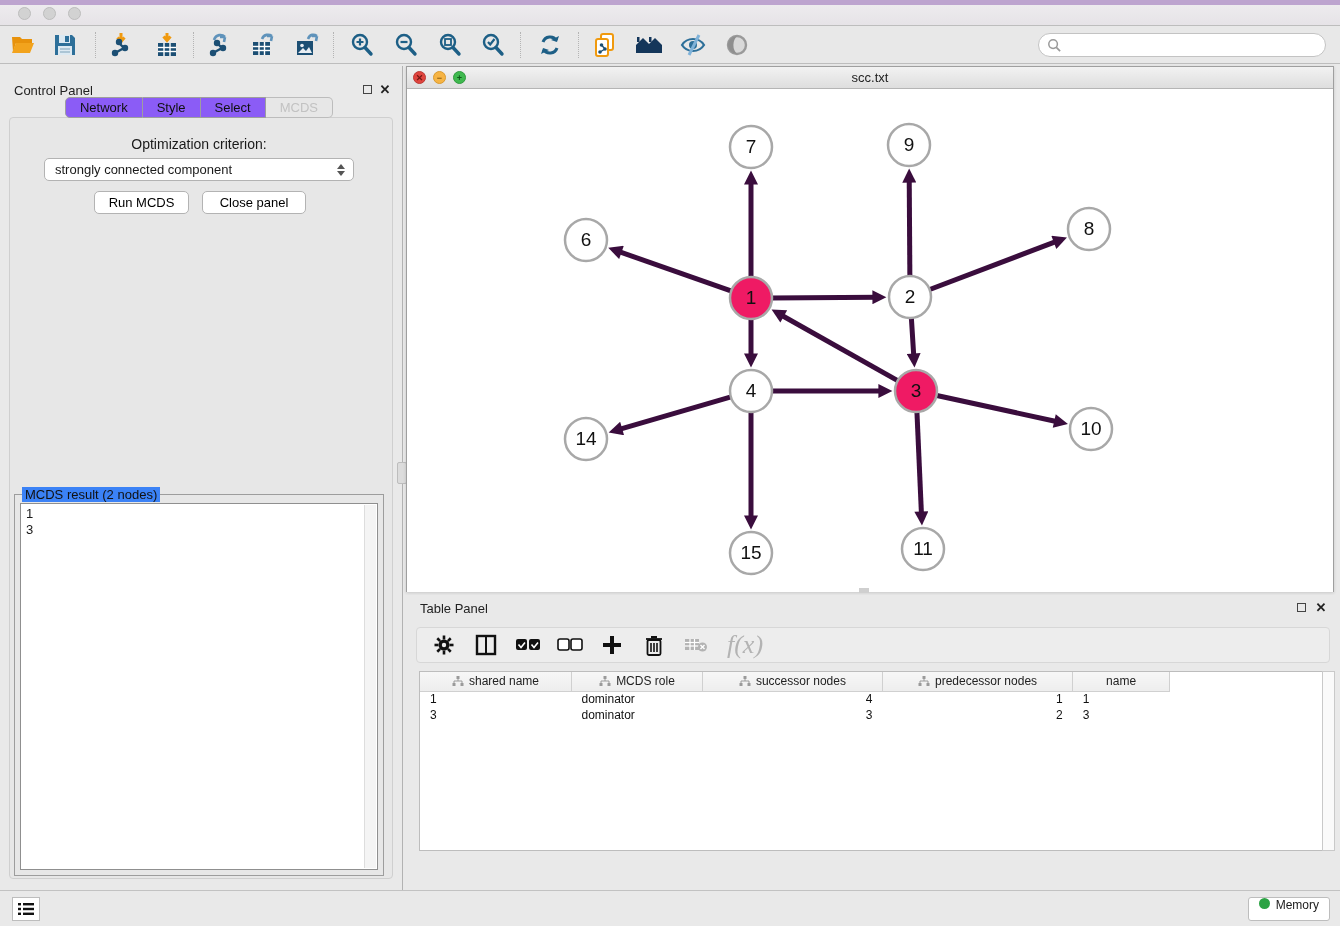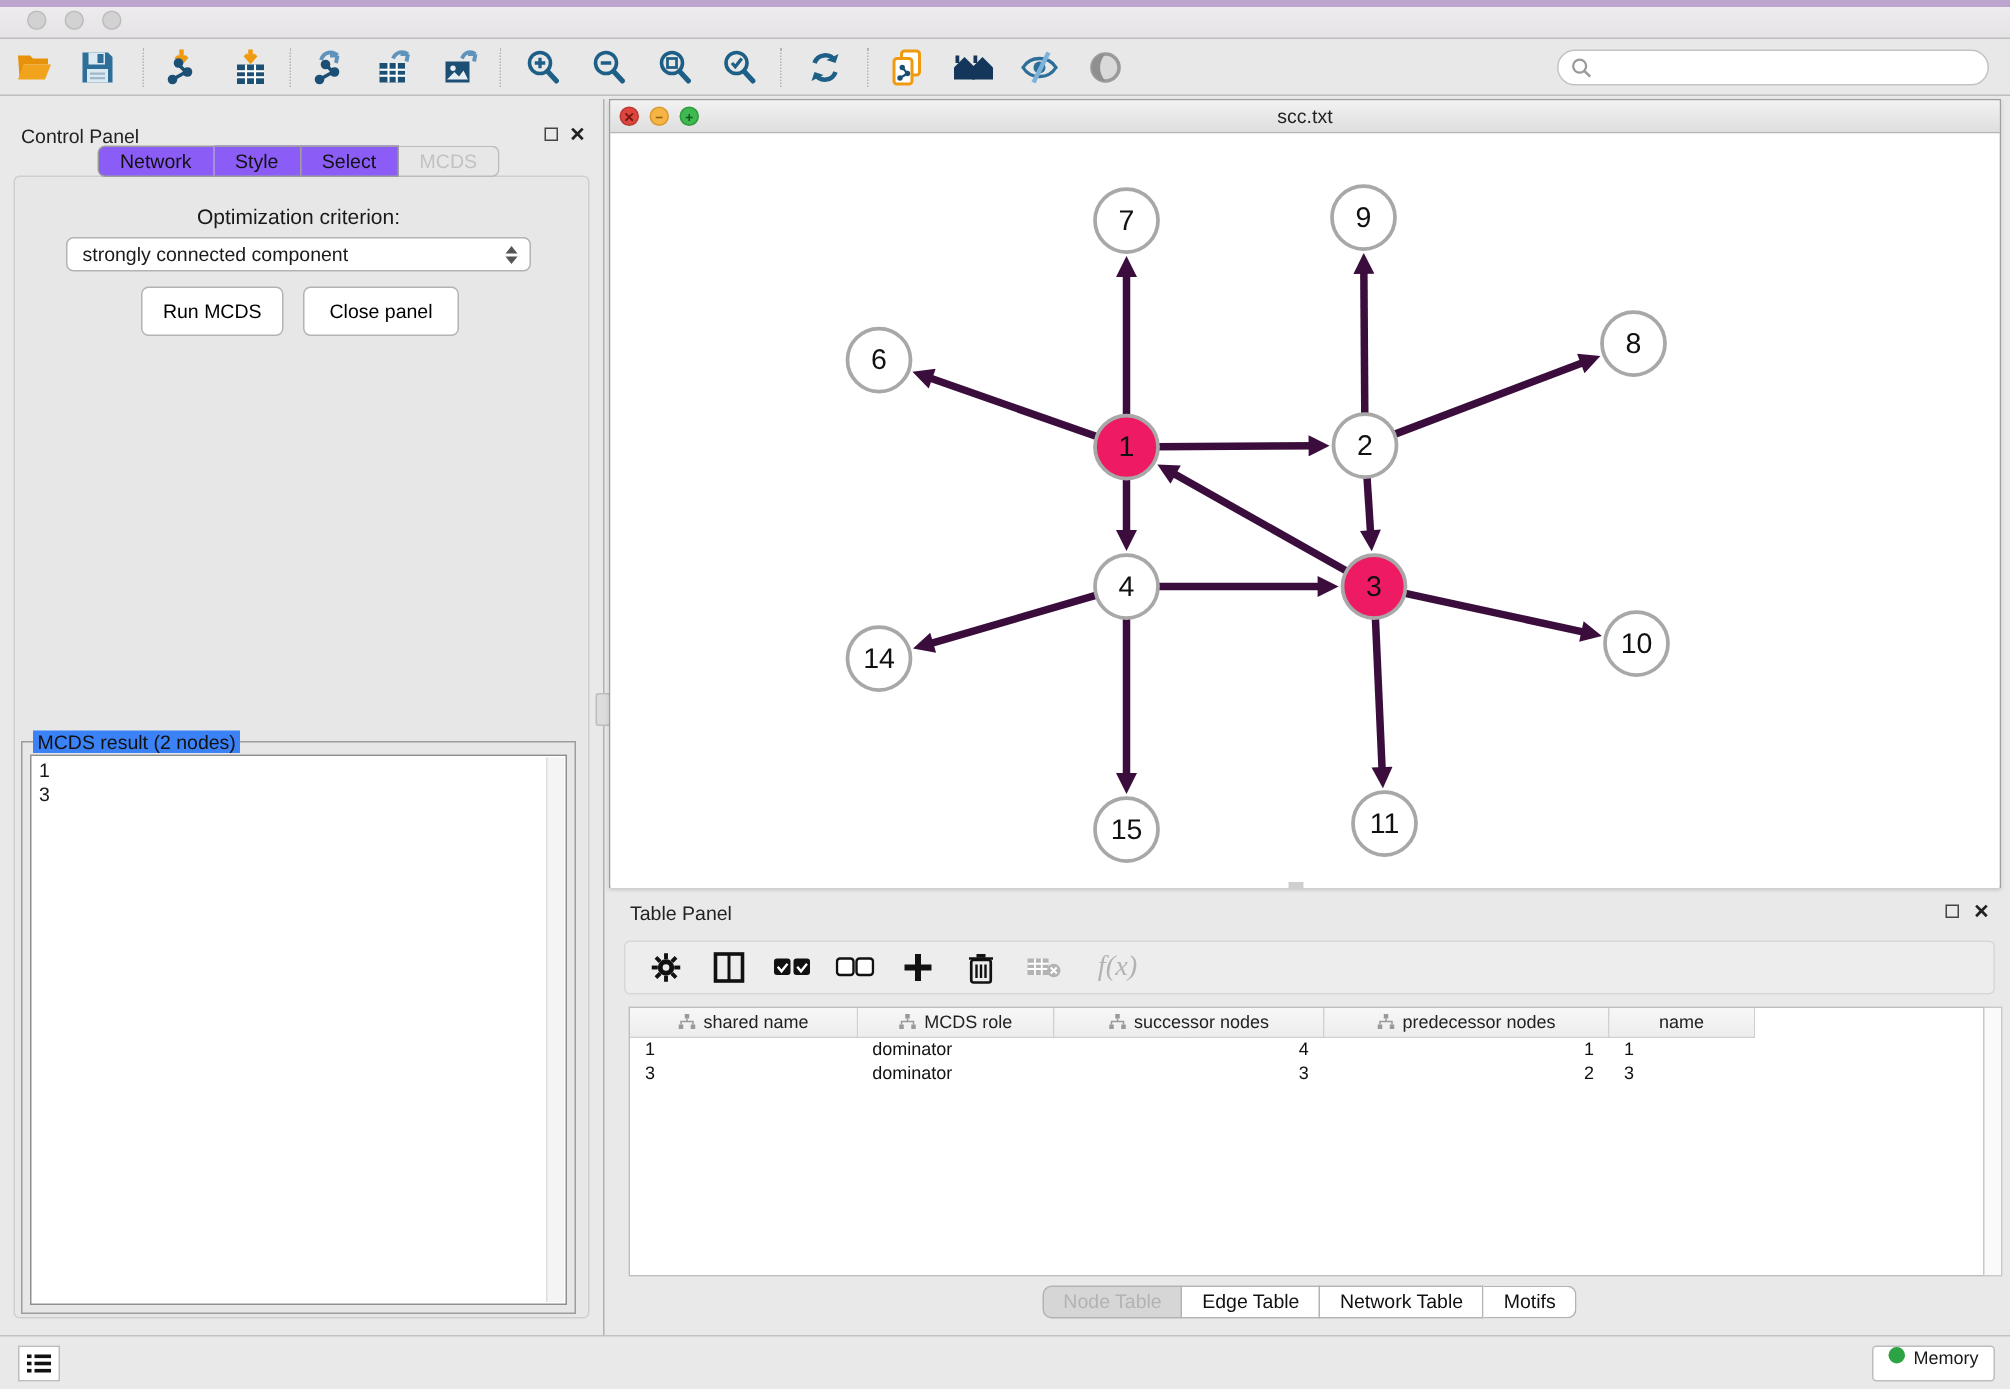--- a/index.html
+++ b/index.html
@@ -48,21 +48,21 @@
   .opt-select { position:absolute; left:44px; top:158px; width:310px; height:23px; background:#fff;
     border:1px solid #b3b3b3; border-radius:5px; font-size:13px; display:flex; align-items:center;
     padding-left:10px; }
   .opt-stepper { position:absolute; right:7px; top:3px; width:11px; height:16px;
     display:flex; flex-direction:column; align-items:center; justify-content:center; gap:2px; }
   .tri-up { width:0; height:0; border-left:4px solid transparent; border-right:4px solid transparent;
     border-bottom:5px solid #555; }
   .tri-down { width:0; height:0; border-left:4px solid transparent; border-right:4px solid transparent;
     border-top:5px solid #555; }
 
-  .cp-btn { position:absolute; top:191px; height:33px; background:#fff; border:1px solid #b3b3b3;
+  .cp-btn { position:absolute; top:191px; height:23px; background:#fff; border:1px solid #b3b3b3;
     border-radius:5px; font-size:13px; text-align:center; line-height:21px; }
 
   .result-group { position:absolute; left:14px; top:494px; width:370px; height:382px;
     border:1px solid #9d9d9d; }
   .result-label { position:absolute; left:7px; top:-8px; background:#3b82f6; padding:0 3px;
     font-size:13px; color:#111; }
   .result-area { position:absolute; left:5px; top:8px; right:5px; bottom:5px; background:#fff;
     border:1px solid #8f8f8f; font-size:13px; line-height:16px; padding:2px 5px; }
   .result-scroll { position:absolute; top:1px; right:1px; bottom:1px; width:12px;
     background:#f4f4f4; border-left:1px solid #ddd; }
@@ -84,21 +84,21 @@
   .light-green { background:#3fb94f; border:1px solid #2f9a3e; color:#0f5a1a; }
   .net-canvas { position:absolute; left:0; top:22px; width:926px; height:503px; background:#fff; }
   .canvas-grip { position:absolute; left:452px; bottom:-2px; width:10px; height:5px; background:#cfcfcf; }
 
   
   .tablepanel { position:absolute; left:406px; top:595px; width:934px; height:293px; background:#e9e9e9; }
   .tp-toolbar { position:absolute; left:10px; top:32px; right:10px; height:36px;
     background:#ededed; border:1px solid #d7d7d7; border-radius:4px;
     display:flex; align-items:center; gap:16px; padding-left:14px; }
   .tp-ic { display:flex; align-items:center; justify-content:center; width:26px; height:26px; }
-  .fx { font-family:"Liberation Serif", serif; font-style:italic; font-size:19px; color:#b3b3b3; }
+  .fx { font-family:"Liberation Serif", serif; font-style:italic; font-size:26px; color:#b3b3b3; }
 
   .tp-table { position:absolute; left:13px; top:76px; width:908px; height:180px; background:#fff;
     border:1px solid #bdbdbd; }
   .tp-scroll { position:absolute; top:76px; right:5px; width:13px; height:180px; background:#fafafa;
     border:1px solid #c9c9c9; }
   table.grid { border-collapse:collapse; table-layout:fixed; width:750px; }
   table.grid th { background:linear-gradient(#f7f7f7,#ededed); border:1px solid #d0d0d0; border-top:none;
     font-size:12px; font-weight:normal; color:#222; height:19px; text-align:center; position:relative; }
   table.grid th:first-child { border-left:none; }
   table.grid td { font-size:12px; height:16px; padding:0 10px; color:#111; }
@@ -536,26 +536,20 @@
           <td>dominator</td>
           <td class="num">3</td>
           <td class="num">2</td>
           <td>3</td>
         </tr>
       </tbody>
     </table>
   </div>
   <div class="tp-scroll"></div>
 
-  <div class="tp-tabs">
-    <span class="tp-tab selected">Node Table</span>
-    <span class="tp-tab">Edge Table</span>
-    <span class="tp-tab">Network Table</span>
-    <span class="tp-tab">Motifs</span>
-  </div>
 </div>
 
 <div class="statusbar">
   <span class="sb-left-btn">
     <svg width="16" height="14" viewBox="0 0 16 14">
       <rect x="0" y="1" width="3" height="2.4" fill="#111"></rect>
         <rect x="5" y="1" width="11" height="2.4" fill="#111"></rect>
       <rect x="0" y="5.8" width="3" height="2.4" fill="#111"></rect>
         <rect x="5" y="5.8" width="11" height="2.4" fill="#111"></rect>
       <rect x="0" y="10.6" width="3" height="2.4" fill="#111"></rect>

